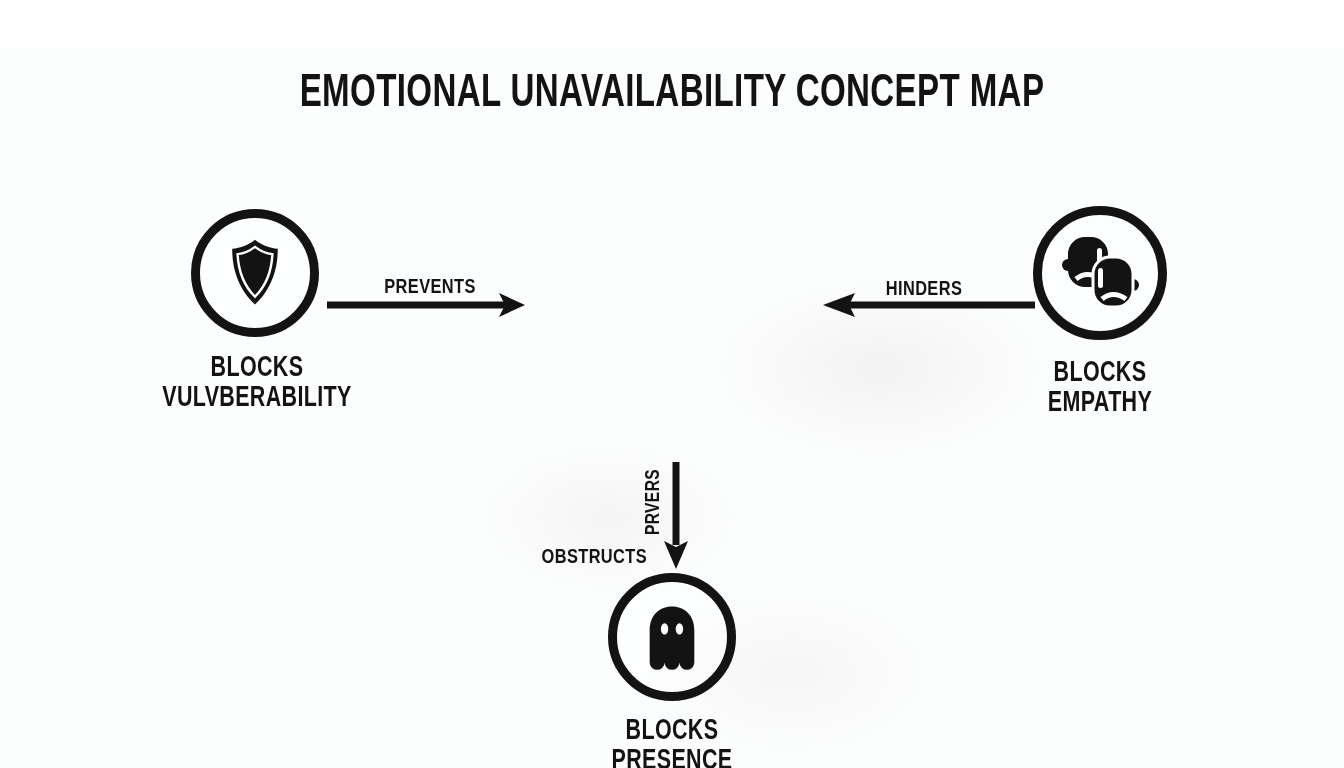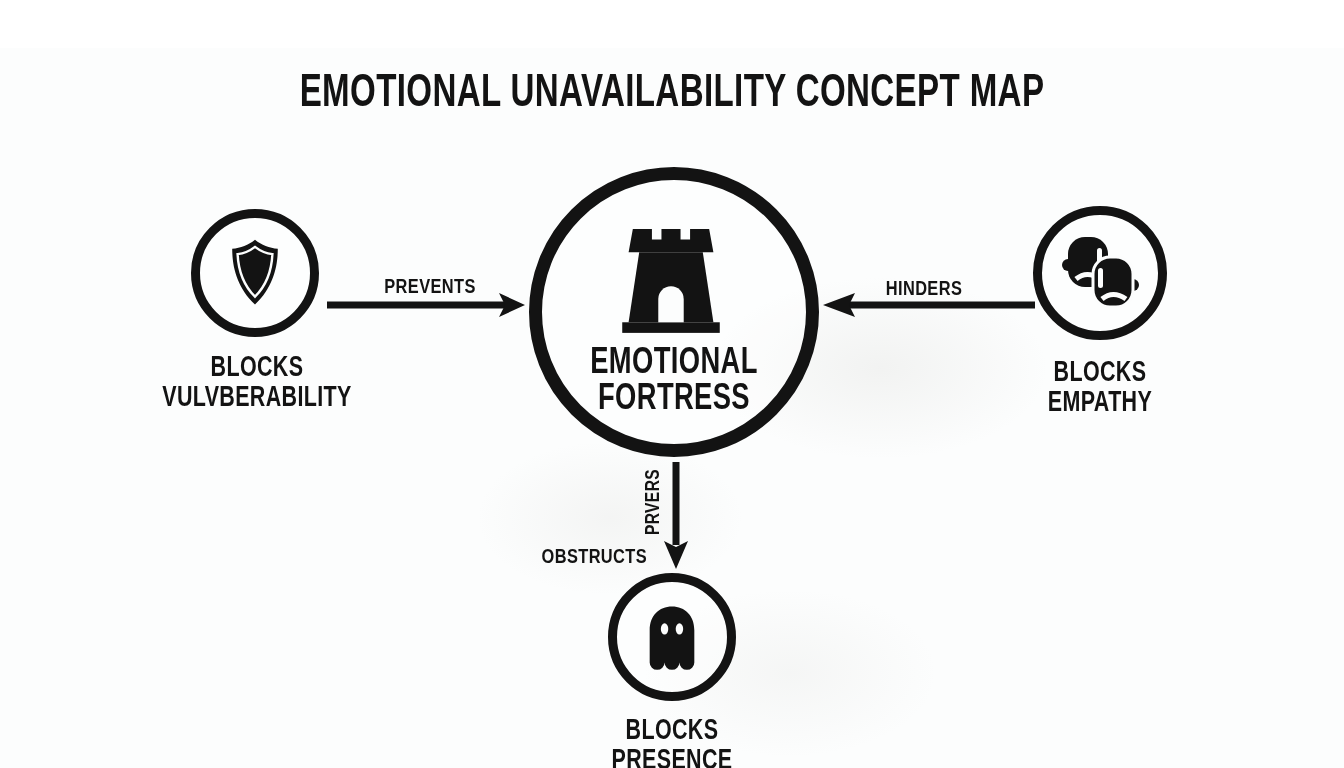--- a/index.html
+++ b/index.html
@@ -57,32 +57,20 @@
   .arrow line{stroke:#131313;stroke-width:7;}
   .arrow polygon{fill:#131313;}
 </style>
 </head>
 <body>
 
 <div class="canvas">
 
   <h1 class="title">EMOTIONAL UNAVAILABILITY CONCEPT MAP</h1>
 
-  <div class="circle center" style="left:529px;top:119px;width:290px;height:290px;">
-    <svg class="icon" style="left:76px;top:48px;" width="106" height="108" viewBox="0 0 100 100">
-      <path fill="#131313" d="M14 0 H32 V10 H41 V0 H59 V10 H68 V0 H86 L90 22 H10 Z"></path>
-      <path fill="#131313" d="M20 22 H80 L90 88 H10 Z"></path>
-      <rect fill="#131313" x="4" y="88" width="92" height="10"></rect>
-      <path fill="#fcfdfd" d="M38 88 V66 A12 12 0 0 1 62 66 V88 Z"></path>
-    </svg>
-    <div class="center-label" style="top:163px;">
-      <div>EMOTIONAL</div>
-      <div>FORTRESS</div>
-    </div>
-  </div>
 
   <div class="circle" style="left:191px;top:161px;width:128px;height:128px;">
     <svg class="icon" style="left:25px;top:18px;" width="60" height="74" viewBox="0 0 100 115">
       <path fill="#131313" d="M50 2 C61 11 74 16 88 17 C88 45 81 81 50 110 C19 81 12 45 12 17 C26 16 39 11 50 2 Z"></path>
       <path fill="none" stroke="#fcfdfd" stroke-width="4" d="M50 14 C59 21 68 25 79 26 C78 48 72 75 50 97 C28 75 22 48 21 26 C32 25 41 21 50 14 Z"></path>
     </svg>
   </div>
   <div class="node-label" style="left:105px;top:303px;width:304px;">
     <div>BLOCKS</div>
     <div>VULVBERABILITY</div>

